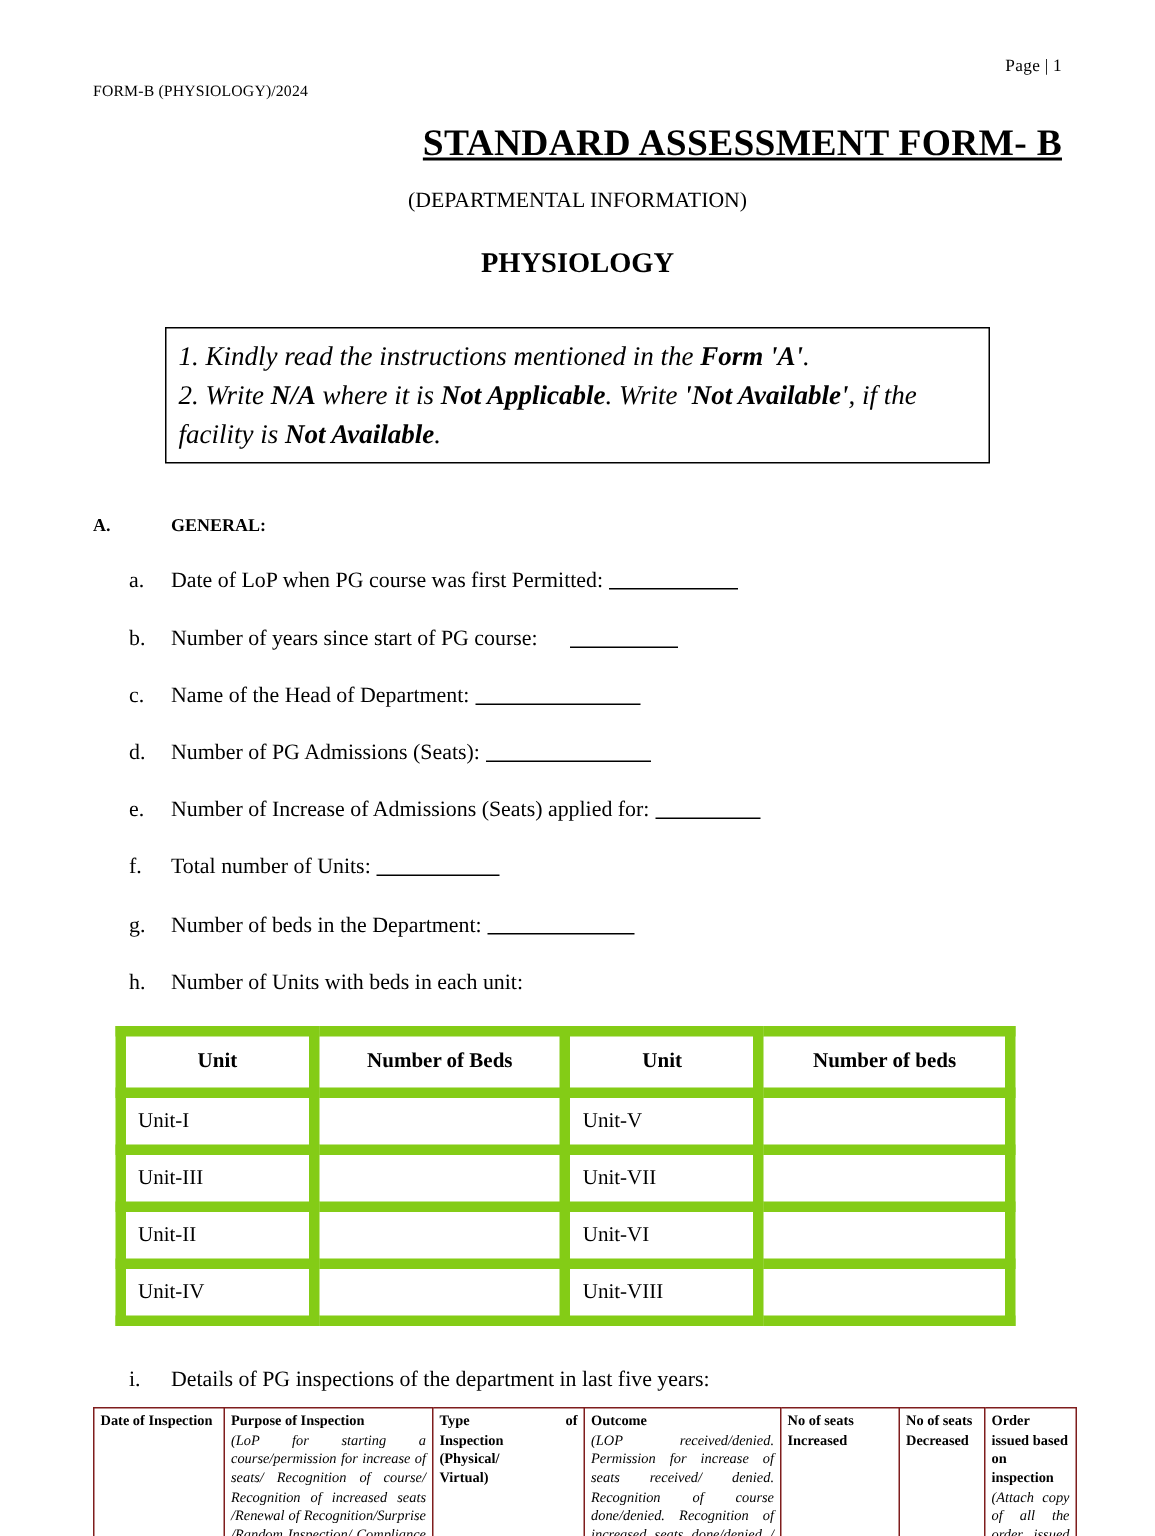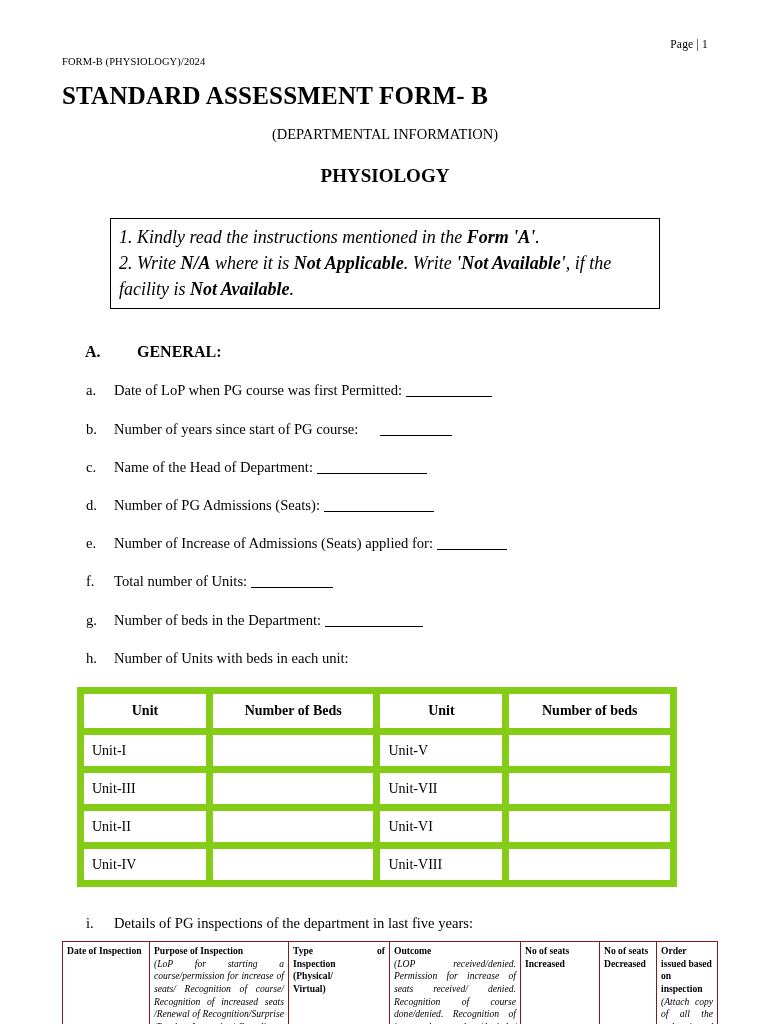--- a/index.html
+++ b/index.html
@@ -34,24 +34,25 @@
     letter-spacing: .2px;
   }
   .form-code {
     position: absolute;
     left: 0;
     top: 18px;
     font-size: 10.5px;
     letter-spacing: .1px;
   }
   h1.title {
-    text-align: left;
+    text-align: right;
     font-size: 25px;
     font-weight: bold;
     margin: 10px 0 0 0;
+    text-decoration: underline;
     letter-spacing: .2px;
   }
   .subtitle {
     text-align: center;
     font-size: 14.5px;
     margin-top: 16px;
   }
   .dept {
     text-align: center;
     font-size: 19px;
@@ -62,23 +63,22 @@
     border: 1px solid #000;
     margin: 31px 48px 0 48px;
     padding: 5px 8px 6px 8px;
     font-size: 18px;
     font-style: italic;
     line-height: 1.45;
   }
   .instructions b { font-style: italic; font-weight: bold; }
   .section-a {
     margin-top: 34px;
-    font-size: 16px;
-    font-weight: bold;
-    margin-left: 23px;
+    font-size: 12px;
+    font-weight: bold;
   }
   .section-a .letter {
     display: inline-block;
     width: 52px;
   }
   ol.items {
     list-style: none;
     margin: 0;
     padding: 0;
     font-size: 14.6px;

